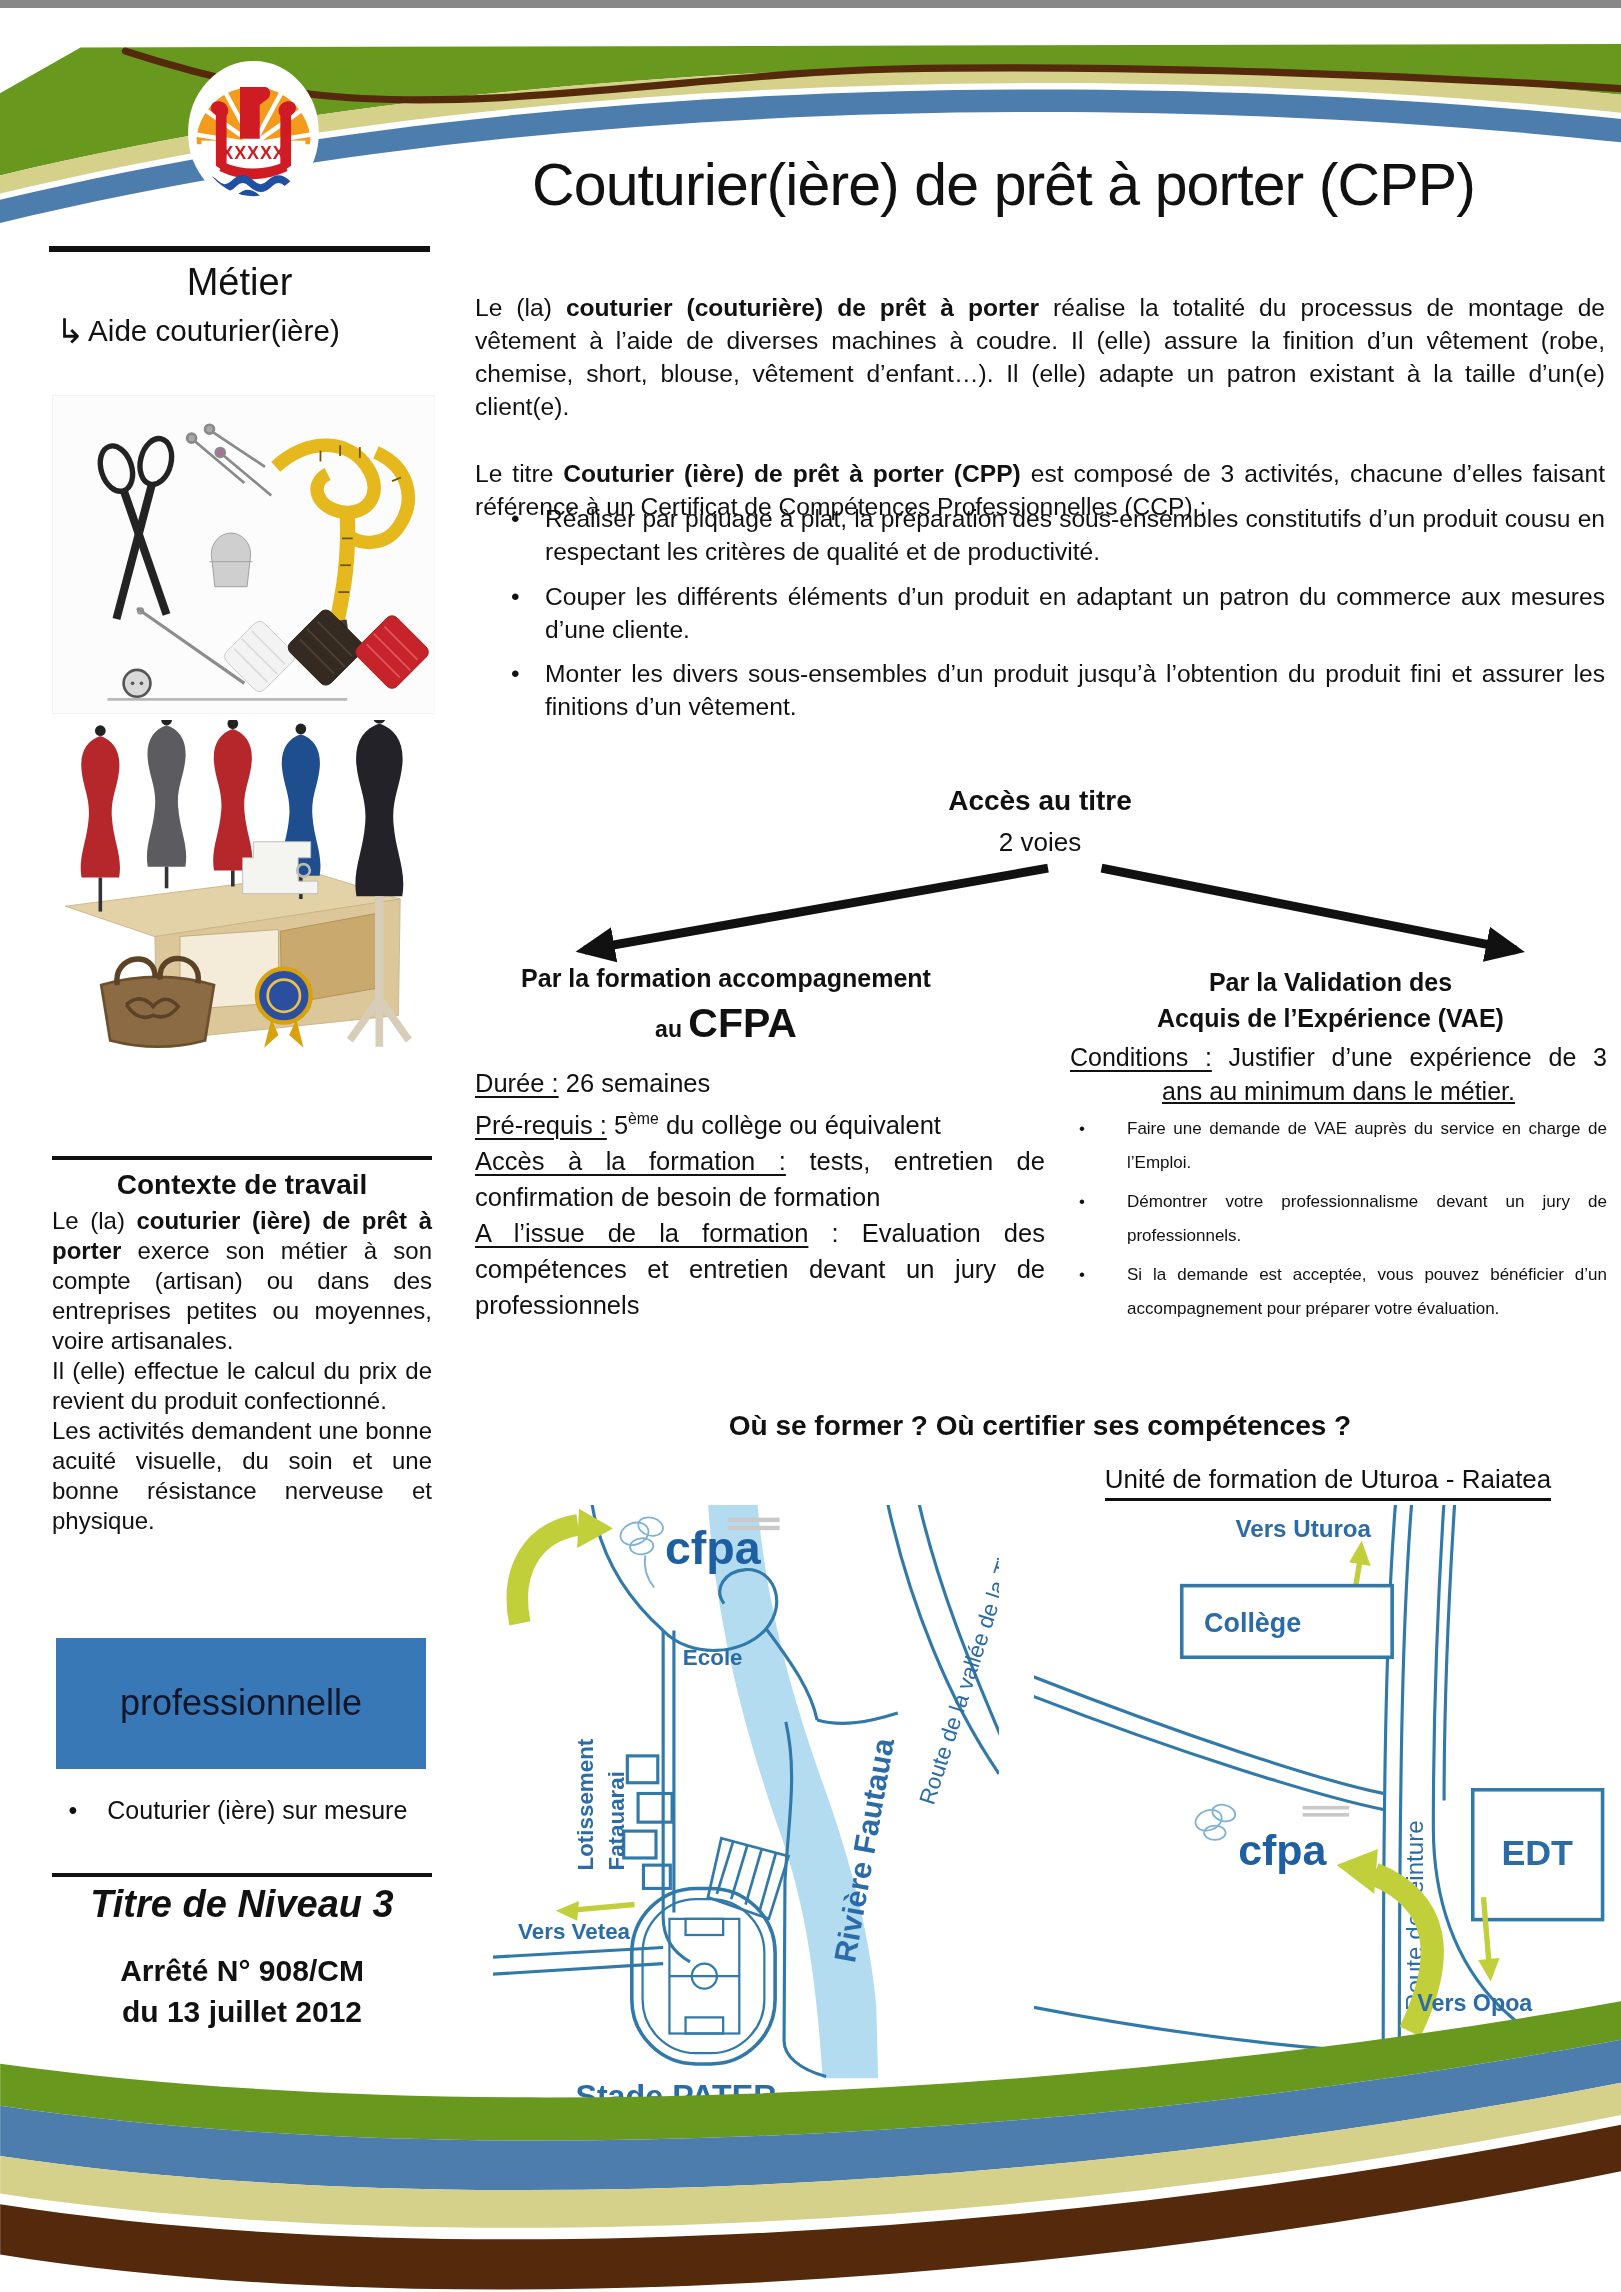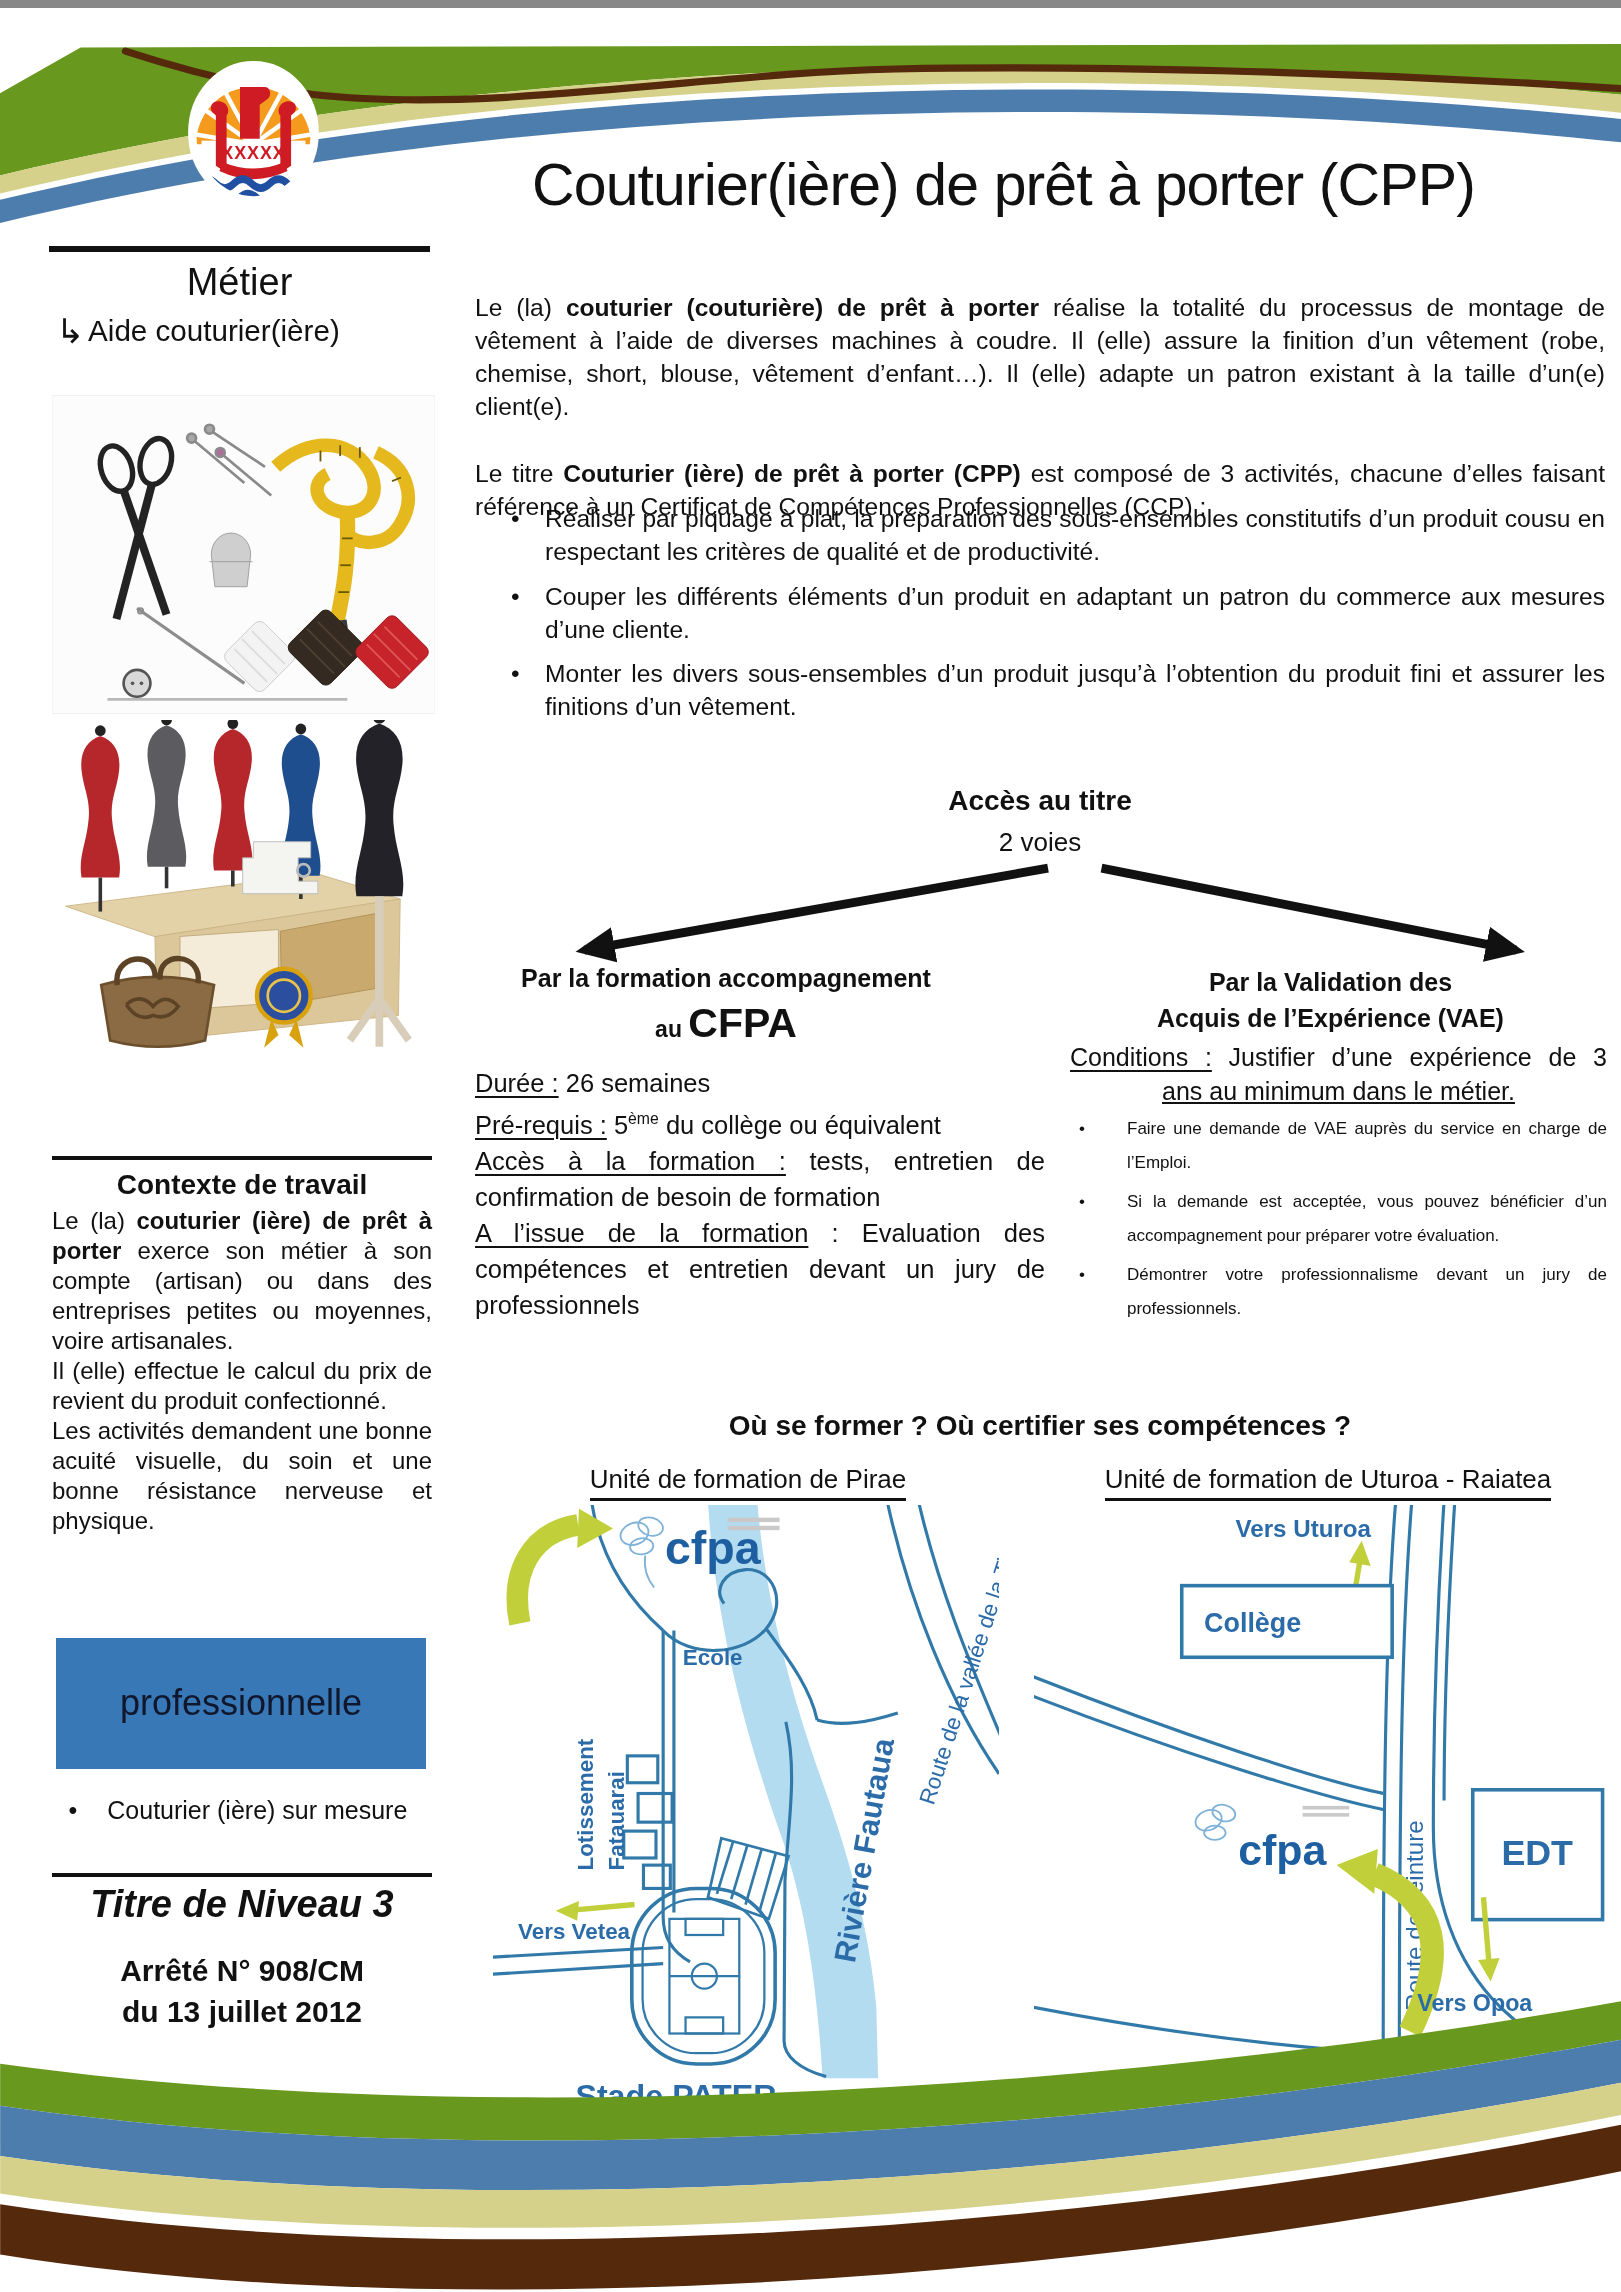--- a/index.html
+++ b/index.html
@@ -295,27 +295,26 @@
     <span class="u">Pré-requis :</span><span> 5</span><sup>ème</sup><span> du collège ou équivalent</span><br>
     <span class="u">Accès à la formation :</span><span> tests, entretien de confirmation de besoin de formation</span><br>
     <span class="u">A l’issue de la formation</span><span> : Evaluation des compétences et entretien devant un jury de professionnels</span>
   </div>
 
   <div class="abs vae">
     <div class="cond1"><span class="u">Conditions :</span><span> Justifier d’une expérience de 3</span></div>
     <div class="cond2">ans au minimum dans le métier.</div>
     <ul class="vlist">
       <li><span>Faire une demande de VAE auprès du service en charge de l’Emploi.</span></li>
+      <li><span>Démontrer votre professionnalisme devant un jury de professionnels.</span></li>
       <li><span>Si la demande est acceptée, vous pouvez bénéficier d’un accompagnement pour préparer votre évaluation.</span></li>
-      <li><span>Démontrer votre professionnalisme devant un jury de professionnels.</span></li>
     </ul>
   </div>
 
   <div class="abs ctr ou-title">Où se former ? Où certifier ses compétences ?</div>
-  <div class="abs ctr map-title mtl"><span>Unité de formation de Pirae</span></div>
   <div class="abs ctr map-title mtr"><span>Unité de formation de Uturoa - Raiatea</span></div>
 
   <svg class="abs" style="left:493px;top:1497px" width="506" height="654" viewBox="0 0 565 730">
     <path d="M240,-5 L295,-5 C305,120 340,230 368,310 C395,385 420,470 428,560 L430,640 L368,640 C362,540 350,450 322,370 C285,265 248,135 240,-5 Z" fill="#b3dcf1"></path>
     <g stroke="#3179a8" stroke-width="3.5" fill="none">
       <path d="M110,-5 C118,50 145,100 190,140"></path>
       <path d="M190,140 L190,460 C190,485 202,500 220,510"></path>
       <path d="M202,140 L202,455"></path>
       <path d="M190,140 C220,172 280,168 305,138 C330,108 312,70 282,72 C258,74 246,94 258,110"></path>
       <path d="M305,138 C335,178 355,208 362,240"></path>

